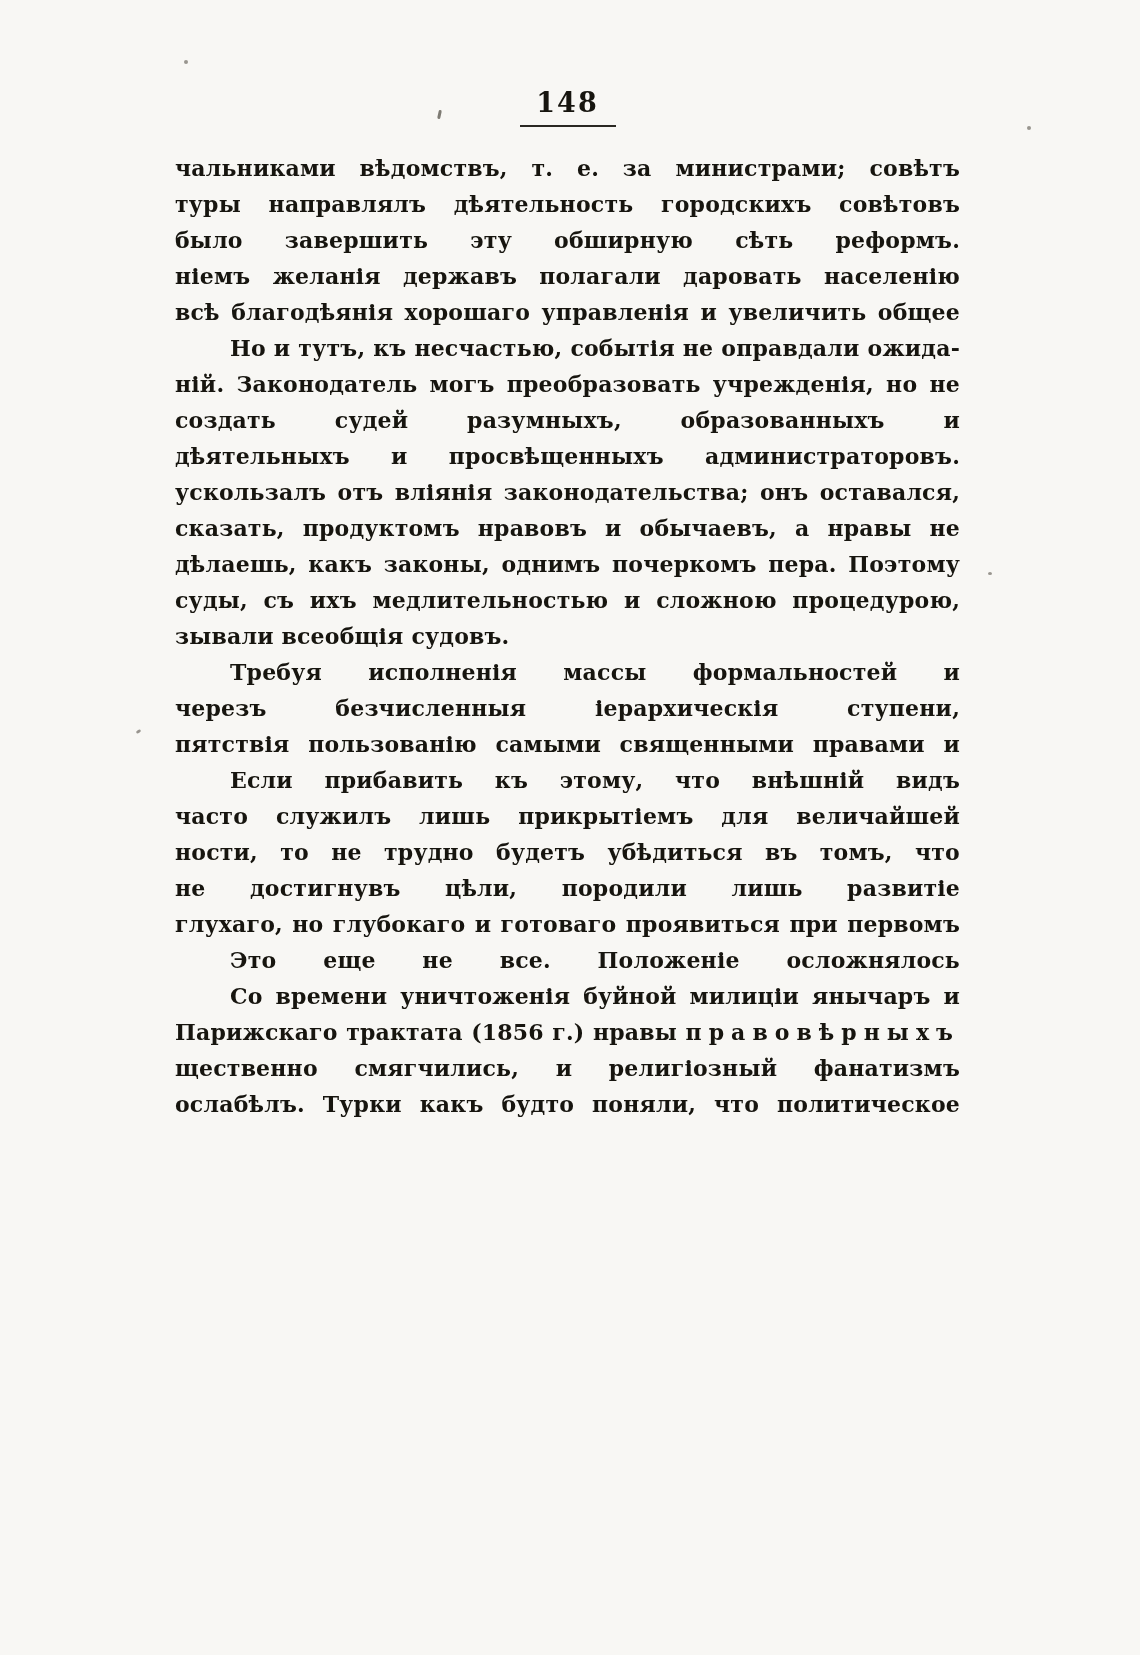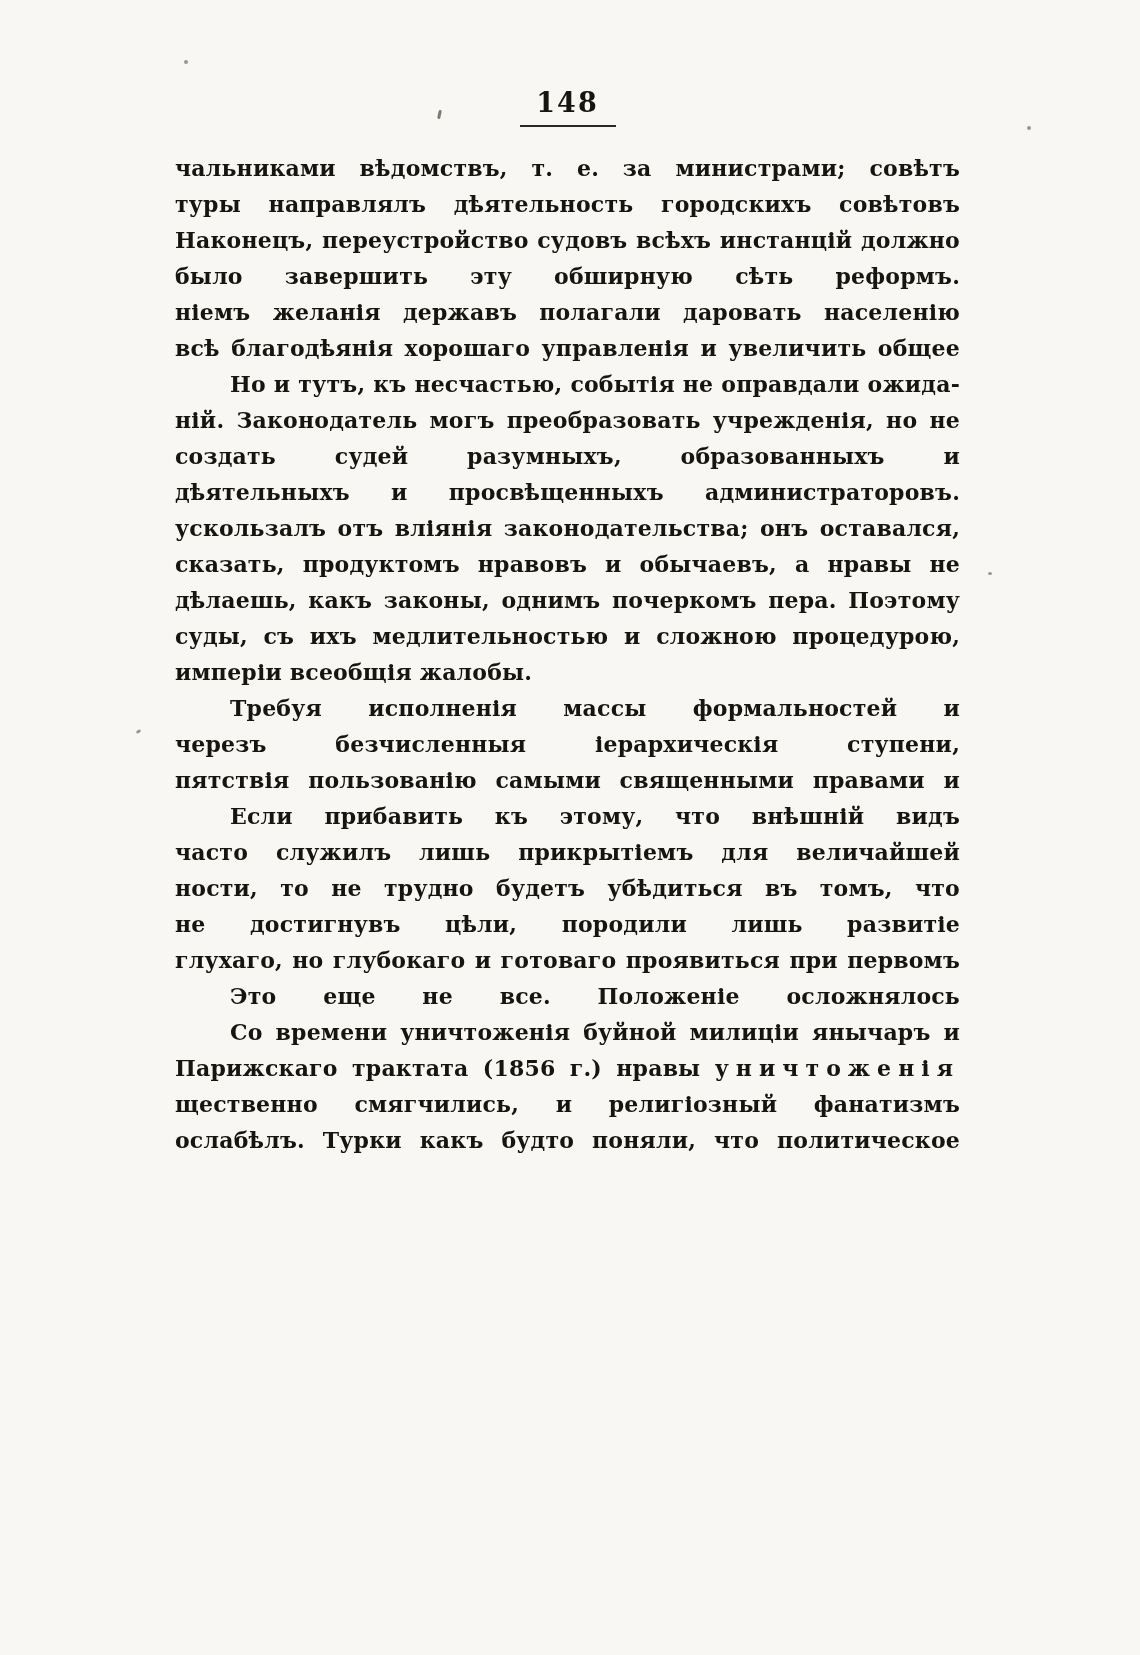--- a/index.html
+++ b/index.html
@@ -94,52 +94,51 @@
 
   <header class="page-header">
     <div class="page-number">148</div>
     <div class="page-number-rule"></div>
   </header>
 
   <main class="text-block">
       <div class="paragraph">
         <div class="line">чальниками вѣдомствъ, т. е. за министрами; совѣтъ префек-</div>
         <div class="line">туры направлялъ дѣятельность городскихъ совѣтовъ столицы.</div>
-        <div class="line">Наконецъ, переустройство судовъ всѣхъ инстанцій должно</div>
         <div class="line">было завершить эту обширную сѣть реформъ. Осуществле-</div>
         <div class="line">ніемъ желанія державъ полагали даровать населенію имперіи</div>
         <div class="line">всѣ благодѣянія хорошаго управленія и увеличить общее</div>
       </div>
       <div class="paragraph">
         <div class="line indent">Но и тутъ, къ несчастью, событія не оправдали ожида-</div>
         <div class="line">ній. Законодатель могъ преобразовать учрежденія, но не могъ</div>
         <div class="line">создать судей разумныхъ, образованныхъ и безкорыстныхъ,</div>
         <div class="line">дѣятельныхъ и просвѣщенныхъ администраторовъ. Человѣкъ</div>
         <div class="line">ускользалъ отъ вліянія законодательства; онъ оставался, такъ</div>
         <div class="line">сказать, продуктомъ нравовъ и обычаевъ, а нравы не пере-</div>
         <div class="line">дѣлаешь, какъ законы, однимъ почеркомъ пера. Поэтому</div>
         <div class="line">суды, съ ихъ медлительностью и сложною процедурою, вы-</div>
-        <div class="line last">имперіи всеобщія жалобы.</div>
+        <div class="line last">зывали всеобщія судовъ.</div>
       </div>
       <div class="paragraph">
         <div class="line indent">Требуя исполненія массы формальностей и прохожденія</div>
         <div class="line">черезъ безчисленныя іерархическія ступени, администрація</div>
         <div class="line">пятствія пользованію самыми священными правами и воздви-</div>
       </div>
       <div class="paragraph">
         <div class="line indent">Если прибавить къ этому, что внѣшній видъ законности</div>
         <div class="line">часто служилъ лишь прикрытіемъ для величайшей продаж-</div>
         <div class="line">ности, то не трудно будетъ убѣдиться въ томъ, что реформы,</div>
         <div class="line">не достигнувъ цѣли, породили лишь развитіе недовольства,</div>
         <div class="line">глухаго, но глубокаго и готоваго проявиться при первомъ</div>
       </div>
       <div class="paragraph">
         <div class="line indent">Это еще не все. Положеніе осложнялось враждебностью</div>
       </div>
       <div class="paragraph">
         <div class="line indent">Со времени уничтоженія буйной милиціи янычаръ и до</div>
-        <div class="line"><span>Парижскаго трактата (1856 г.) нравы </span><span class="spaced">уничтоженія</span></div>
+        <div class="line"><span>Парижскаго трактата (1856 г.) нравы </span><span class="spaced">правовѣрныхъ</span></div>
         <div class="line">щественно смягчились, и религіозный фанатизмъ значительно</div>
         <div class="line last">ослабѣлъ. Турки какъ будто поняли, что политическое суще-</div>
       </div>
     </main>
 
 </div>
 
 </body></html>

